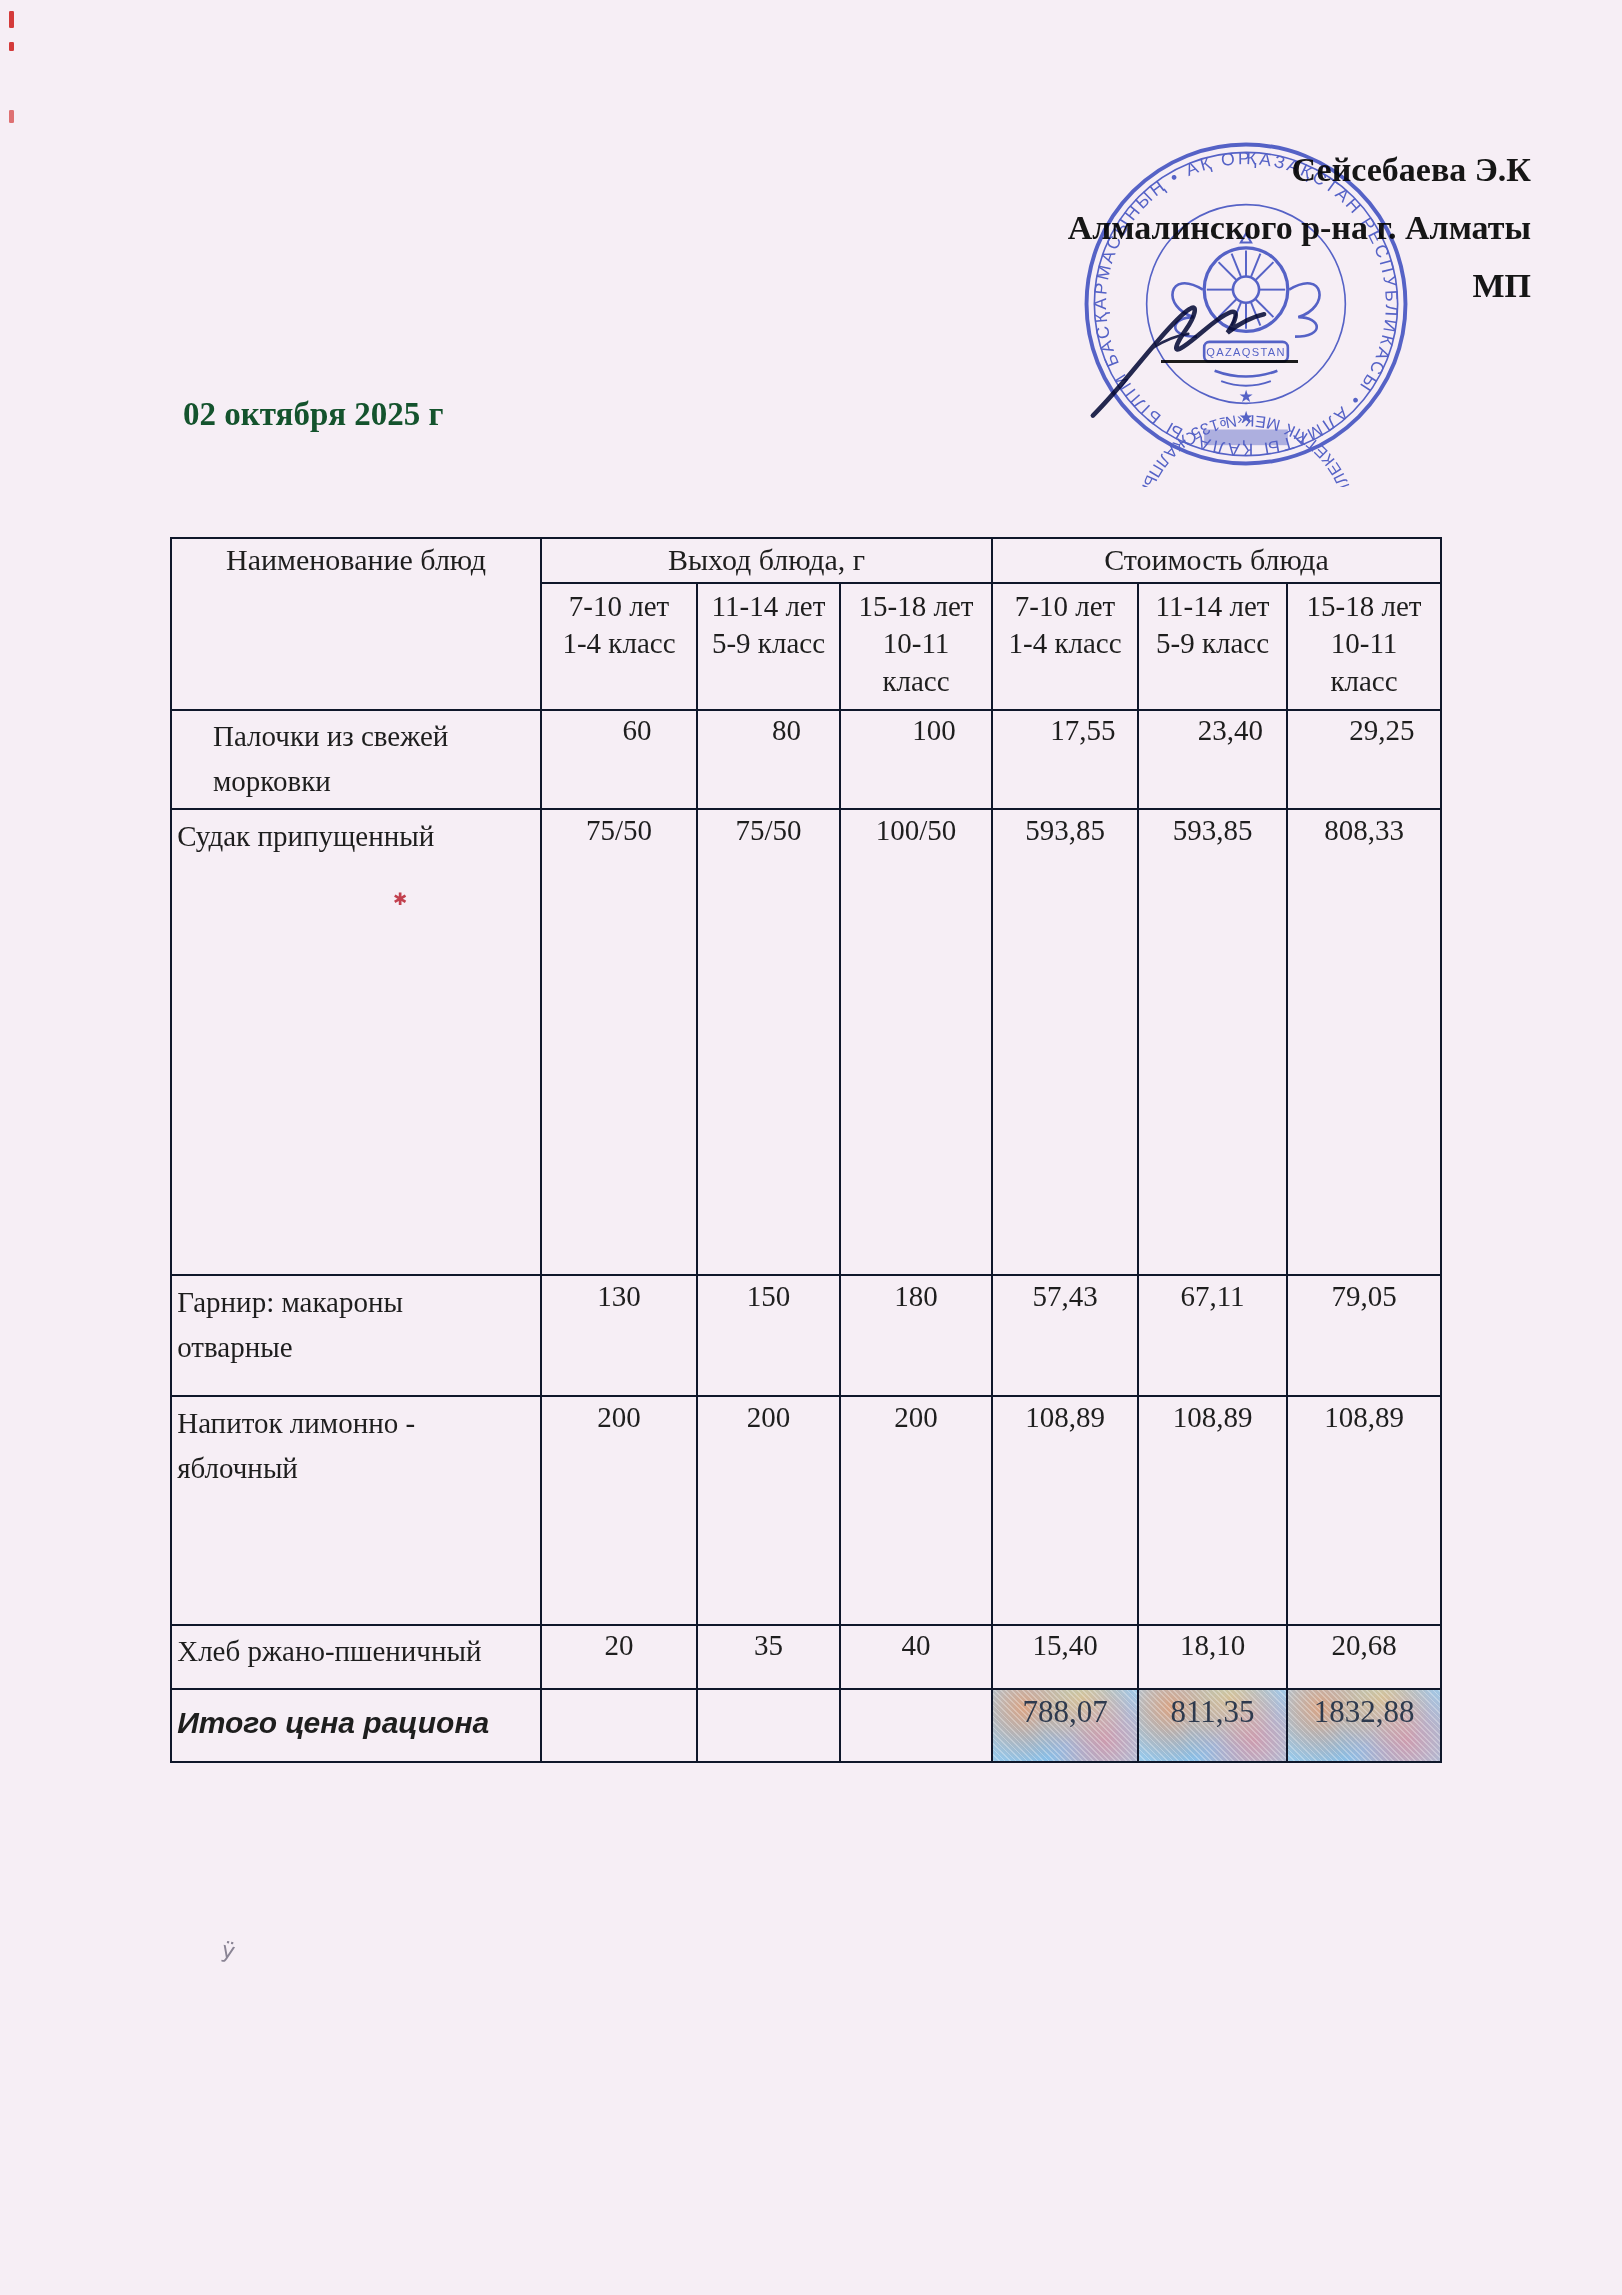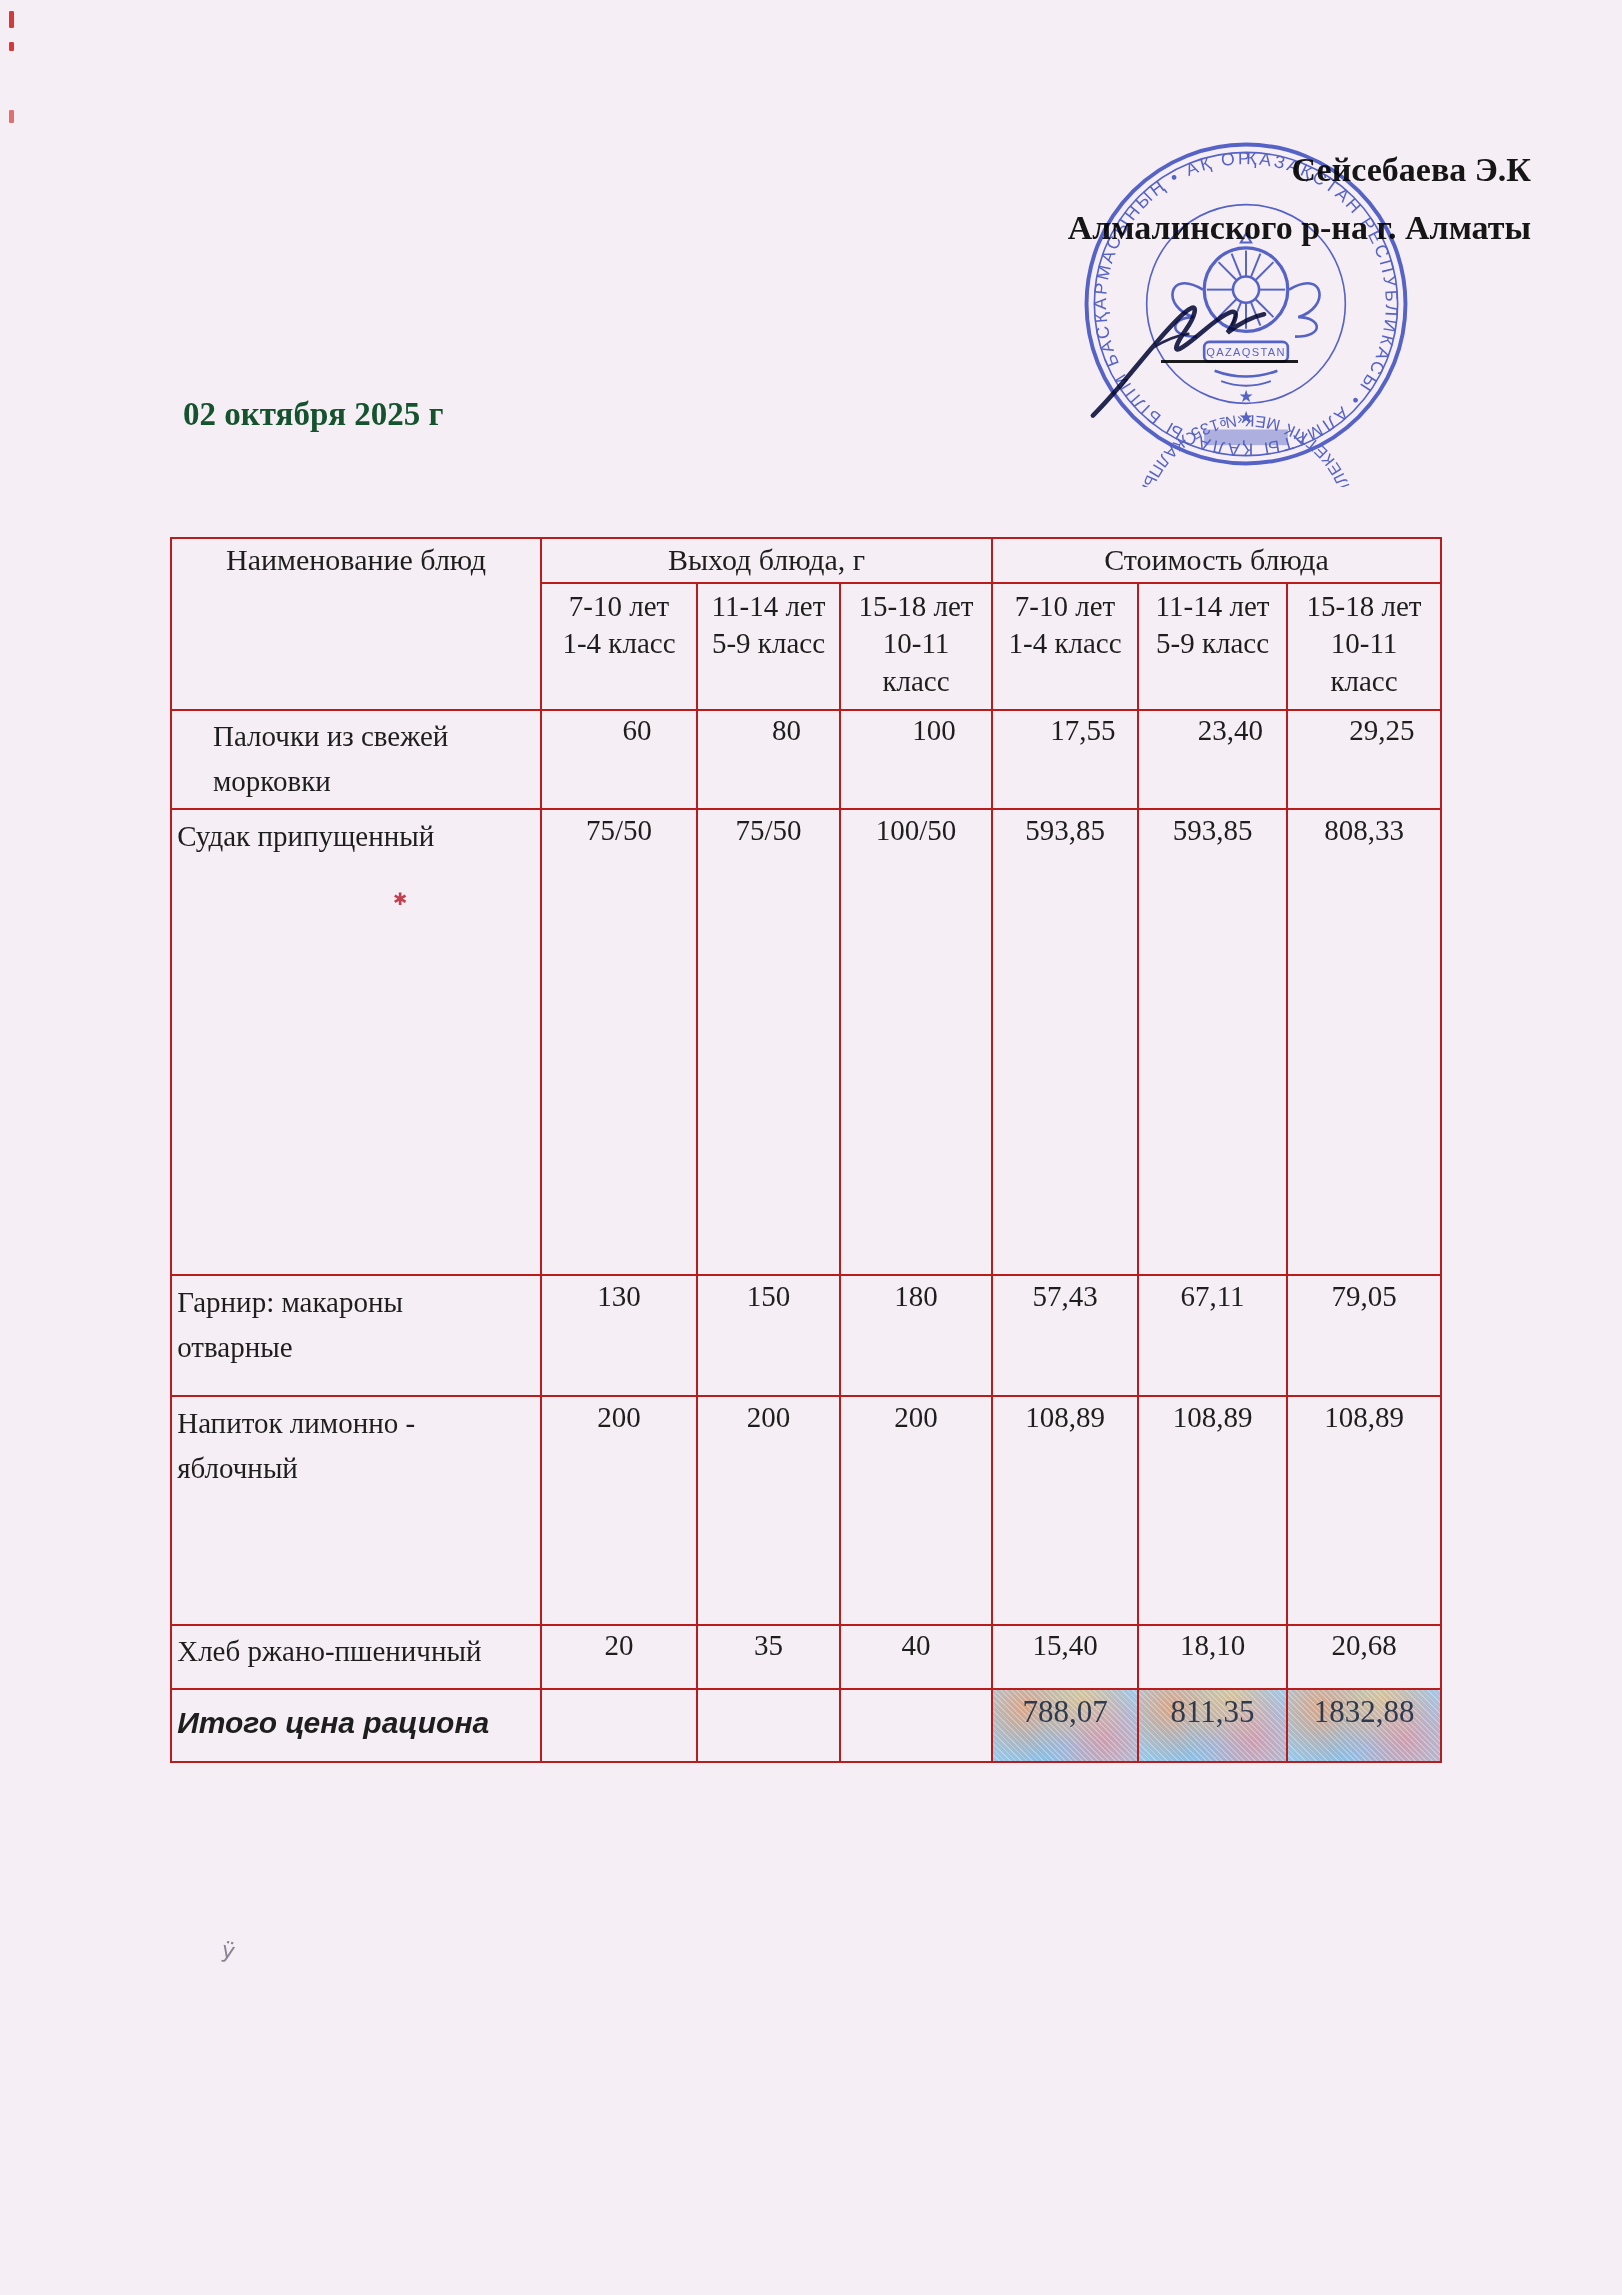--- a/index.html
+++ b/index.html
@@ -27,21 +27,21 @@
   }
   .sig-line{position:absolute;left:1161px;top:360px;width:137px;height:3.3px;background:#1c1c1c;}
   .sig-svg{position:absolute;left:1073px;top:262px;width:275px;height:183px;mix-blend-mode:multiply;}
   
   table.menu{
     position:absolute;left:170px;top:537px;width:1271px;
     border-collapse:collapse;table-layout:fixed;
     font-size:29px;color:#1e1e1e;
   }
   table.menu th,table.menu td{
-    border:2px solid #b91c1c;vertical-align:top;padding:3.9px 5.2px;
+    border:2px solid #0f172a;vertical-align:top;padding:3.9px 5.2px;
     font-weight:normal;overflow:hidden;margin-top:19px;
   }
   table.menu{border:2.6px solid #151515;}
   th.group-h{font-weight:bold;font-size:30px;text-align:center;vertical-align:middle;padding:1.3px;height:35px;}
   th.name-h{font-weight:bold;font-size:30px;text-align:center;vertical-align:middle;}
   th.age-h{font-weight:bold;font-size:29px;text-align:center;vertical-align:middle;line-height:1.3;white-space:pre-line;height:117px;}
   td.name-c{text-align:left;padding-left:9.2px;white-space:pre-line;line-height:1.55;}
   td.val-c{text-align:center;}
   tr.r1 td{height:82px;padding-left:41px;}
   tr.r2 td{height:456px;}
@@ -70,20 +70,21 @@
   .pen-mark{font-size:22px;color:#8a8494;transform:rotate(12deg);font-family:"DejaVu Sans",sans-serif;}
 </style>
 </head>
 <body>
 
 <div class="page">
 
   <div class="approval">
     <div>Сейсебаева Э.К</div>
     <div>Алмалинского р-на г. Алматы</div>
+    <div>МП</div>
   </div>
 
   <div class="sig-line"></div>
   <svg class="sig-svg" viewBox="0 0 420 280">
     <path d="M30 235 C70 195, 95 160, 130 120 C150 97, 168 78, 178 72
              C192 63, 186 84, 172 104 C158 124, 150 142, 168 130
              C195 112, 215 88, 238 78 C256 70, 248 92, 236 108
              C252 96, 272 84, 292 80" fill="none" stroke="#252a52" stroke-width="7" stroke-linecap="round"></path>
     <path d="M120 132 C140 120, 160 112, 176 110" fill="none" stroke="#252a52" stroke-width="4" stroke-linecap="round"></path>
   </svg>

